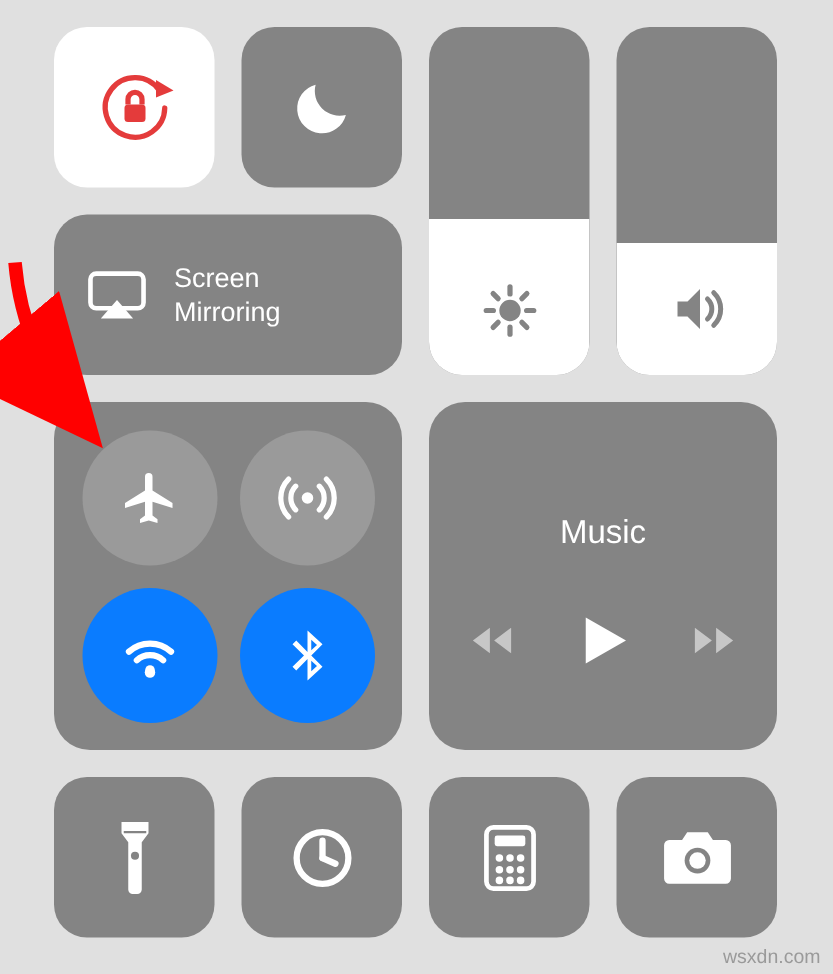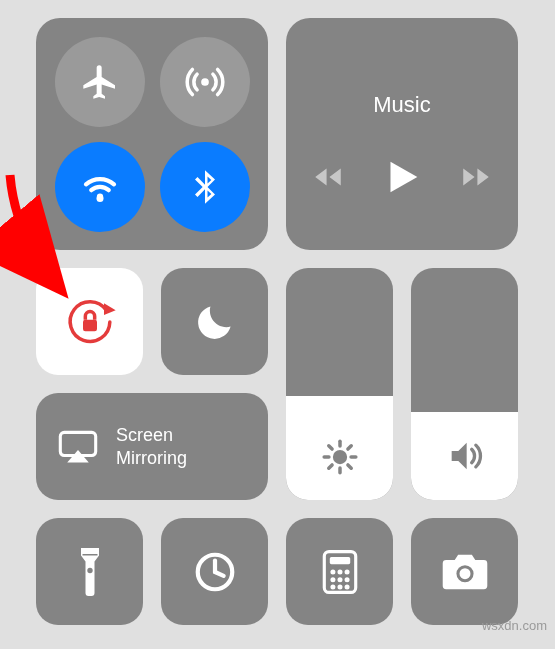--- a/index.html
+++ b/index.html
@@ -129,21 +129,21 @@
     .arrow {
       position: absolute;
       top: 165px;
       left: -5px;
       z-index: 20;
       pointer-events: none;
     }
     
     .watermark {
       position: absolute;
-      bottom: 16px;
+      bottom: 4px;
       right: 8px;
       color: #9a9a9a;
       font-size: 13px;
     }
     
     .col-sliders {
       display: flex;
       gap: 18px;
     }
     .col-left {
@@ -158,66 +158,20 @@
 <svg class="arrow" width="110" height="160">
   <defs>
     <marker id="ahead" markerWidth="12" markerHeight="12" refX="9" refY="5" orient="auto">
       <polygon points="0,0 11,5 0,10" fill="#ff0000"></polygon>
     </marker>
   </defs>
   <path d="M15,10 Q20,70 62,120" stroke="#ff0000" stroke-width="9" fill="none" marker-end="url(#ahead)"></path>
 </svg>
 
 <div class="cc-container">
-
-  <div class="row">
-
-    <div class="panel connectivity">
-      <div class="circle-btn dim">
-        <svg width="40" height="40" viewBox="0 0 24 24">
-          <path fill="#ffffff" d="M21 16v-2l-8-5V3.5a1.5 1.5 0 0 0-3 0V9l-8 5v2l8-2.5V19l-2 1.5V22l3.5-1 3.5 1v-1.5L13 19v-5.5l8 2.5z"></path>
-        </svg>
-      </div>
-      <div class="circle-btn dim">
-        <svg width="42" height="42" viewBox="0 0 24 24">
-          <circle cx="12" cy="12" r="2.2" fill="#fff"></circle>
-          <path fill="none" stroke="#fff" stroke-width="2" stroke-linecap="round" d="M7.5 7.5a6.4 6.4 0 0 0 0 9 M16.5 7.5a6.4 6.4 0 0 1 0 9"></path>
-          <path fill="none" stroke="#fff" stroke-width="2" stroke-linecap="round" d="M4.8 4.8a10.2 10.2 0 0 0 0 14.4 M19.2 4.8a10.2 10.2 0 0 1 0 14.4"></path>
-        </svg>
-      </div>
-      <div class="circle-btn blue">
-        <svg width="42" height="42" viewBox="0 0 24 24">
-          <path fill="#fff" d="M12 18.5a2 2 0 1 0 0 4 2 2 0 0 0 0-4z" transform="translate(0,-2)"></path>
-          <path fill="none" stroke="#fff" stroke-width="2.4" stroke-linecap="round" d="M4 10.5a12 12 0 0 1 16 0"></path>
-          <path fill="none" stroke="#fff" stroke-width="2.4" stroke-linecap="round" d="M7 13.8a7.5 7.5 0 0 1 10 0"></path>
-          <circle cx="12" cy="17.5" r="1.8" fill="#fff"></circle>
-        </svg>
-      </div>
-      <div class="circle-btn blue">
-        <svg width="40" height="40" viewBox="0 0 24 24">
-          <path fill="#fff" d="M12 2l6 5.5-4.5 4.5L18 16.5 12 22v-8.6L7.5 18 6 16.5 10.6 12 6 7.5 7.5 6 12 10.6V2zm1.5 3.7v4.2l2.3-2.1-2.3-2.1zm0 8.4v4.2l2.3-2.1-2.3-2.1z"></path>
-        </svg>
-      </div>
-    </div>
-
-    <div class="panel music">
-      <div class="music-title">Music</div>
-      <div class="music-controls">
-        <svg width="34" height="34" viewBox="0 0 24 24" opacity="0.55">
-          <path fill="#fff" d="M11 6l-8 6 8 6V6zm10 0l-8 6 8 6V6z"></path>
-        </svg>
-        <svg width="46" height="46" viewBox="0 0 24 24">
-          <path fill="#fff" d="M6 4l14 8-14 8V4z"></path>
-        </svg>
-        <svg width="34" height="34" viewBox="0 0 24 24" opacity="0.55">
-          <path fill="#fff" d="M3 6l8 6-8 6V6zm10 0l8 6-8 6V6z"></path>
-        </svg>
-      </div>
-    </div>
-  </div>
 
   <div class="row">
 
     <div class="col-left">
       <div class="row">
         <div class="tile-s tile-white">
           <svg width="56" height="56" viewBox="0 0 48 48">
             <path fill="none" stroke="#e43b3b" stroke-width="3" stroke-linecap="round" d="M38 14 A17 17 0 1 0 41 24"></path>
             <polygon points="36,8 46,14 36,18" fill="#e43b3b"></polygon>
             <rect x="18" y="22" width="12" height="10" rx="2" fill="#e43b3b"></rect>
@@ -264,20 +218,66 @@
         <svg class="slider-icon" width="40" height="40" viewBox="0 0 24 24">
           <path fill="#848484" d="M4 9v6h4l5 5V4L8 9H4z"></path>
           <path fill="none" stroke="#848484" stroke-width="2" stroke-linecap="round" d="M16 8a5.5 5.5 0 0 1 0 8"></path>
           <path fill="none" stroke="#848484" stroke-width="2" stroke-linecap="round" d="M18.5 5.5a9 9 0 0 1 0 13"></path>
         </svg>
       </div>
     </div>
   </div>
 
   <div class="row">
+
+    <div class="panel connectivity">
+      <div class="circle-btn dim">
+        <svg width="40" height="40" viewBox="0 0 24 24">
+          <path fill="#ffffff" d="M21 16v-2l-8-5V3.5a1.5 1.5 0 0 0-3 0V9l-8 5v2l8-2.5V19l-2 1.5V22l3.5-1 3.5 1v-1.5L13 19v-5.5l8 2.5z"></path>
+        </svg>
+      </div>
+      <div class="circle-btn dim">
+        <svg width="42" height="42" viewBox="0 0 24 24">
+          <circle cx="12" cy="12" r="2.2" fill="#fff"></circle>
+          <path fill="none" stroke="#fff" stroke-width="2" stroke-linecap="round" d="M7.5 7.5a6.4 6.4 0 0 0 0 9 M16.5 7.5a6.4 6.4 0 0 1 0 9"></path>
+          <path fill="none" stroke="#fff" stroke-width="2" stroke-linecap="round" d="M4.8 4.8a10.2 10.2 0 0 0 0 14.4 M19.2 4.8a10.2 10.2 0 0 1 0 14.4"></path>
+        </svg>
+      </div>
+      <div class="circle-btn blue">
+        <svg width="42" height="42" viewBox="0 0 24 24">
+          <path fill="#fff" d="M12 18.5a2 2 0 1 0 0 4 2 2 0 0 0 0-4z" transform="translate(0,-2)"></path>
+          <path fill="none" stroke="#fff" stroke-width="2.4" stroke-linecap="round" d="M4 10.5a12 12 0 0 1 16 0"></path>
+          <path fill="none" stroke="#fff" stroke-width="2.4" stroke-linecap="round" d="M7 13.8a7.5 7.5 0 0 1 10 0"></path>
+          <circle cx="12" cy="17.5" r="1.8" fill="#fff"></circle>
+        </svg>
+      </div>
+      <div class="circle-btn blue">
+        <svg width="40" height="40" viewBox="0 0 24 24">
+          <path fill="#fff" d="M12 2l6 5.5-4.5 4.5L18 16.5 12 22v-8.6L7.5 18 6 16.5 10.6 12 6 7.5 7.5 6 12 10.6V2zm1.5 3.7v4.2l2.3-2.1-2.3-2.1zm0 8.4v4.2l2.3-2.1-2.3-2.1z"></path>
+        </svg>
+      </div>
+    </div>
+
+    <div class="panel music">
+      <div class="music-title">Music</div>
+      <div class="music-controls">
+        <svg width="34" height="34" viewBox="0 0 24 24" opacity="0.55">
+          <path fill="#fff" d="M11 6l-8 6 8 6V6zm10 0l-8 6 8 6V6z"></path>
+        </svg>
+        <svg width="46" height="46" viewBox="0 0 24 24">
+          <path fill="#fff" d="M6 4l14 8-14 8V4z"></path>
+        </svg>
+        <svg width="34" height="34" viewBox="0 0 24 24" opacity="0.55">
+          <path fill="#fff" d="M3 6l8 6-8 6V6zm10 0l8 6-8 6V6z"></path>
+        </svg>
+      </div>
+    </div>
+  </div>
+
+  <div class="row">
     <div class="tile-b">
       <svg width="28" height="48" viewBox="0 0 18 32">
         <path fill="#fff" d="M3 0h12v5l-3 4v21a2 2 0 0 1-2 2H8a2 2 0 0 1-2-2V9L3 5V0z"></path>
         <circle cx="9" cy="15" r="1.8" fill="#848484"></circle>
         <line x1="4" y1="4.5" x2="14" y2="4.5" stroke="#848484" stroke-width="1"></line>
       </svg>
     </div>
     <div class="tile-b">
       <svg width="46" height="46" viewBox="0 0 24 24">
         <circle cx="12" cy="12" r="9" fill="none" stroke="#fff" stroke-width="2.2"></circle>

